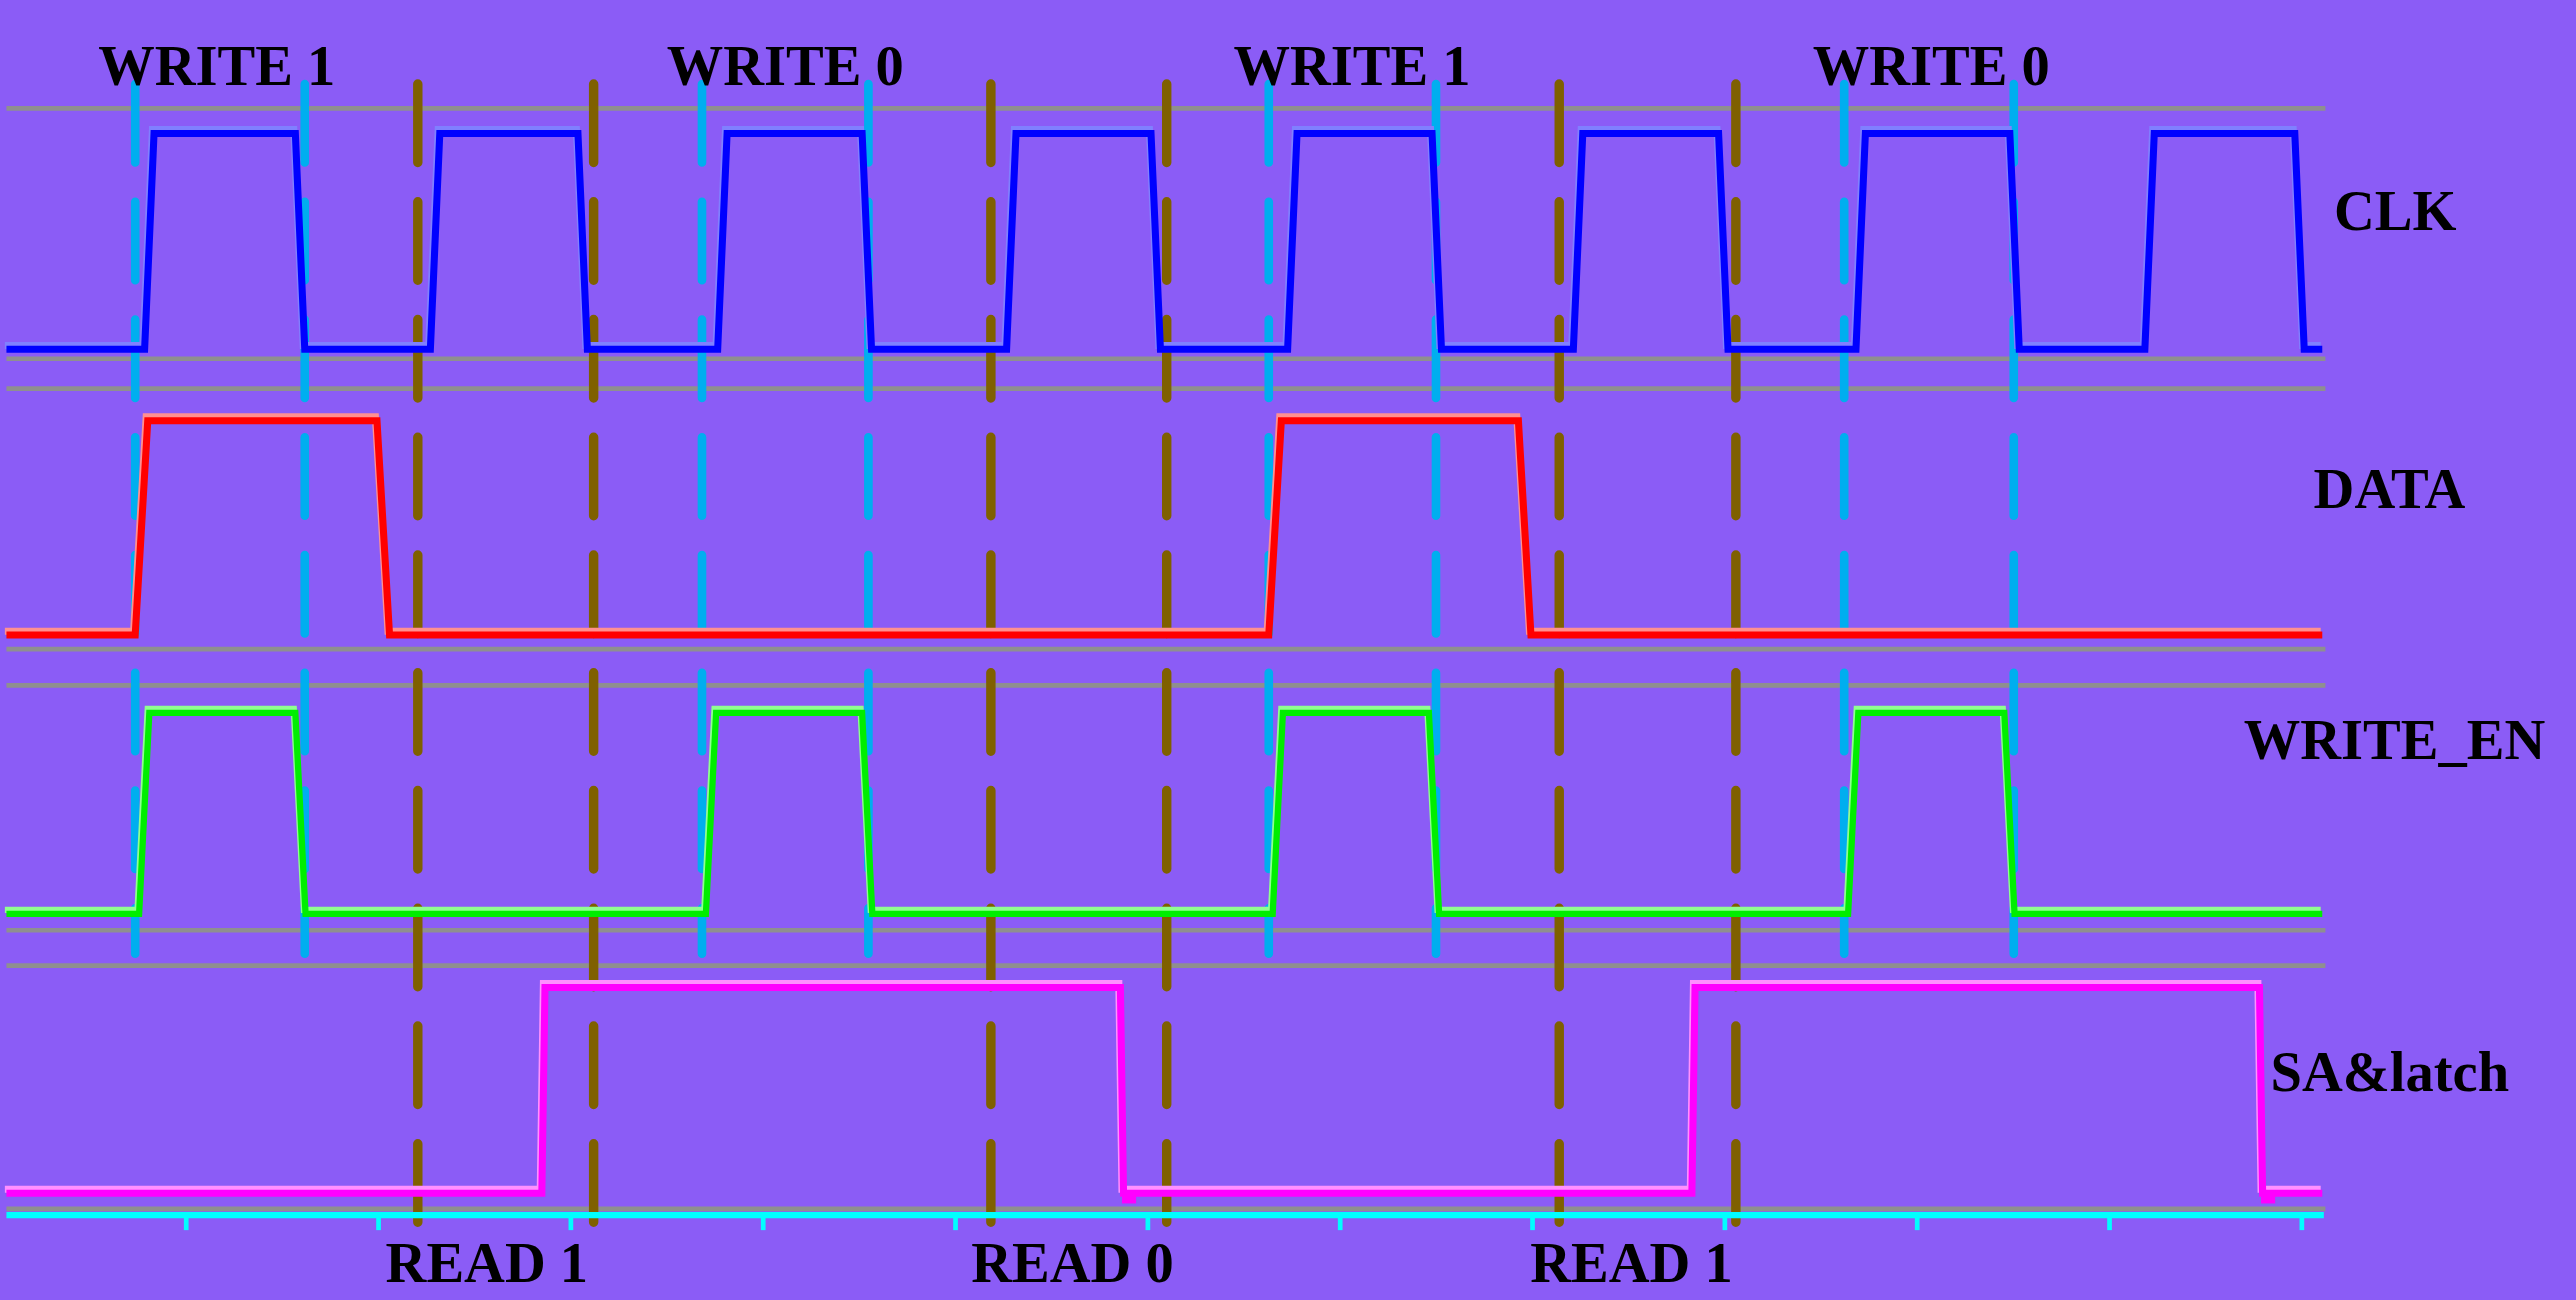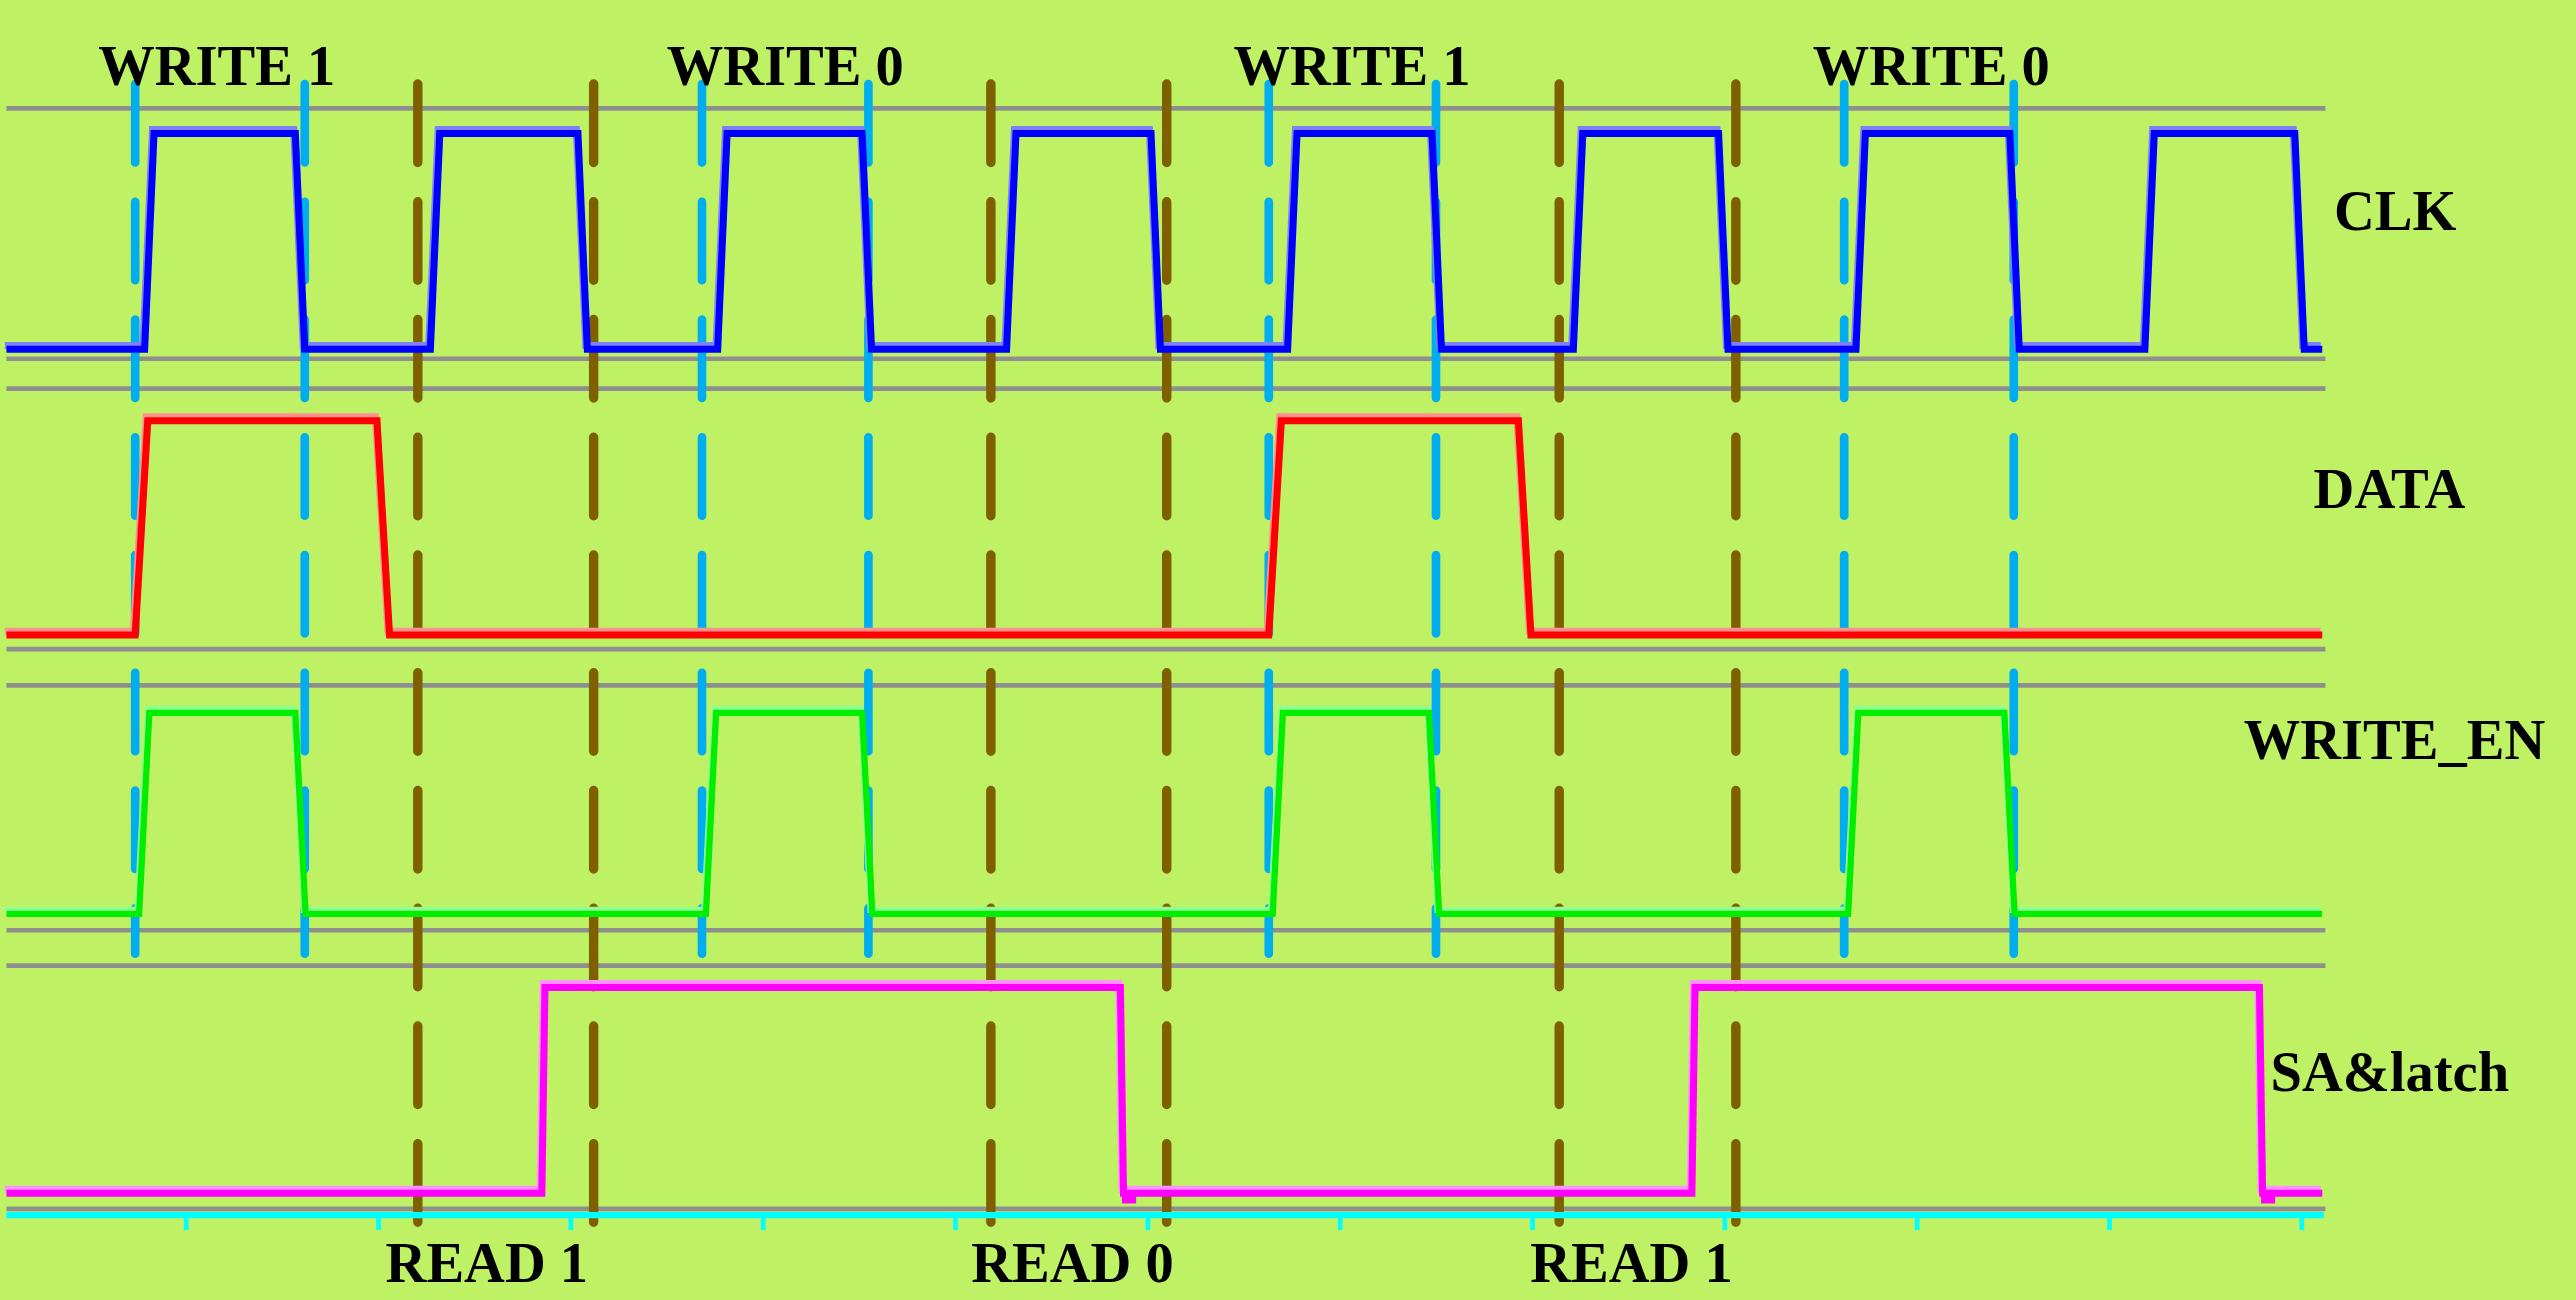--- a/index.html
+++ b/index.html
@@ -1,19 +1,19 @@
 <!DOCTYPE html>
 <html style="font-size:12.6px"><head>
 <meta charset="utf-8">
 <style>
   html,body { margin:0; padding:0; background:#ffffff; }
   .stage {
     position:relative;
     width:2576px; height:1300px;
-    background:#bef264;
+    background:#8b5cf6;
     overflow:hidden;
   }
   .stage svg { position:absolute; left:0; top:0; width:100%; height:100%; }
   .lbl {
     font-family:"Liberation Serif","DejaVu Serif",serif;
     font-weight:bold;
     font-size:72px;
     fill:#000000;
   }
   .lbl.mid { text-anchor:middle; }

